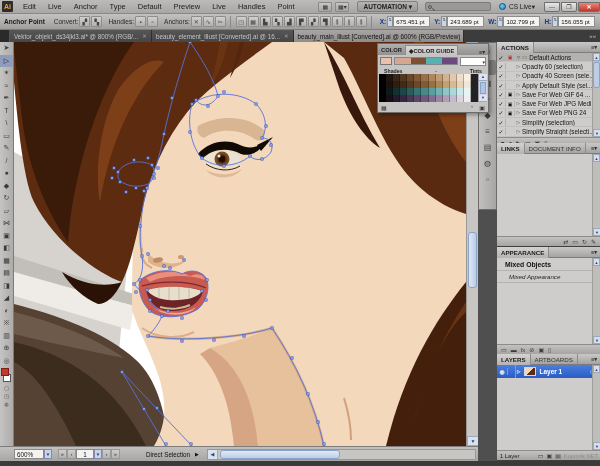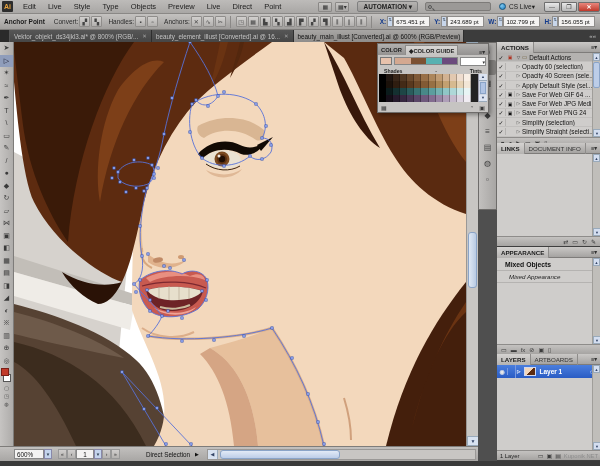--- a/index.html
+++ b/index.html
@@ -118,26 +118,26 @@
 </head>
 <body>
 
 <div class="app">
 
   <div class="abs menubar">
     <div class="ai-logo">Ai</div>
     <div id="menus" style="display:flex">
         <div class="menu-item">Edit</div>
         <div class="menu-item">Live</div>
-        <div class="menu-item">Style</div>
+        <div class="menu-item">Anchor</div>
         <div class="menu-item">Type</div>
-        <div class="menu-item">Objects</div>
+        <div class="menu-item">Default</div>
         <div class="menu-item">Preview</div>
         <div class="menu-item">Live</div>
-        <div class="menu-item">Direct</div>
+        <div class="menu-item">Handles</div>
         <div class="menu-item">Point</div>
       </div>
     <div style="margin-left:auto;display:flex;align-items:center;">
       <div class="mb-iconbtn">▦</div>
       <div class="mb-iconbtn">▦▾</div>
       <div class="automation-btn"><span>AUTOMATION</span> ▾</div>
       <div class="searchbox">
           <div class="mag"></div>
         </div>
       <div class="cslive"><div class="cs-dot"></div><span>CS Live</span> ▾</div>

